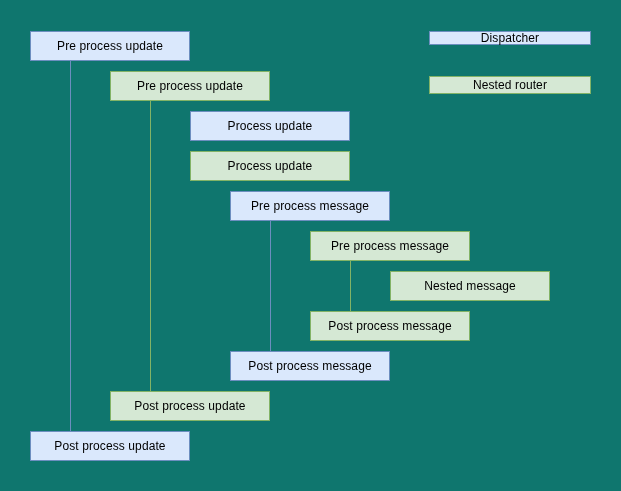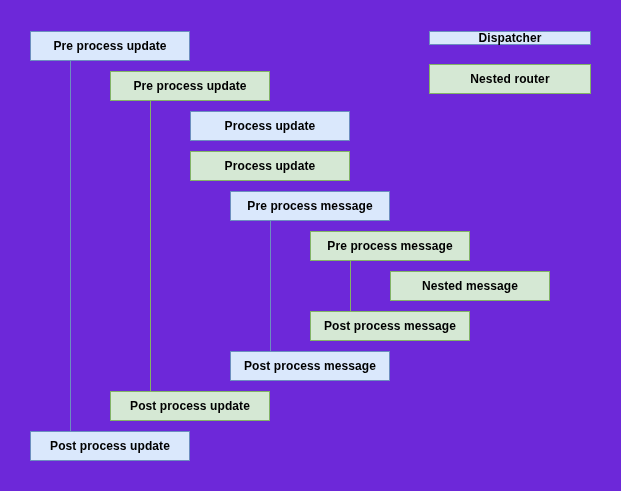--- a/index.html
+++ b/index.html
@@ -11,22 +11,21 @@
     width: 621px;
     height: 491px;
     background: #ffffff;
     font-family: "Liberation Sans", sans-serif;
     overflow: hidden;
   }
   #diagram-canvas {
     position: relative;
     width: 621px;
     height: 491px;
-    background: #6d28d9;
-    font-weight: bold;
+    background: #0f766e;
   }
   .connector {
     position: absolute;
     width: 1px;
   }
   .connector.blue   { background: #6c8ebf; }
   .connector.green  { background: #82b366; }
 
   .node {
     position: absolute;
@@ -100,17 +99,17 @@
         <span class="node-label">Post process update</span>
       </div>
       <div class="node blue" style="left: 30px; top: 431px; width: 160px; height: 30px;">
         <span class="node-label">Post process update</span>
       </div>
     </div>
   <div id="legend-layer">
       <div class="node legend-node blue" style="left: 429px; top: 31px; width: 162px; height: 14px;">
         <span class="node-label">Dispatcher</span>
       </div>
-      <div class="node legend-node green" style="left: 429px; top: 64px; width: 162px; height: 30px;">
+      <div class="node legend-node green" style="left: 429px; top: 76px; width: 162px; height: 18px;">
         <span class="node-label">Nested router</span>
       </div>
     </div>
 </div>
 
 </body></html>

